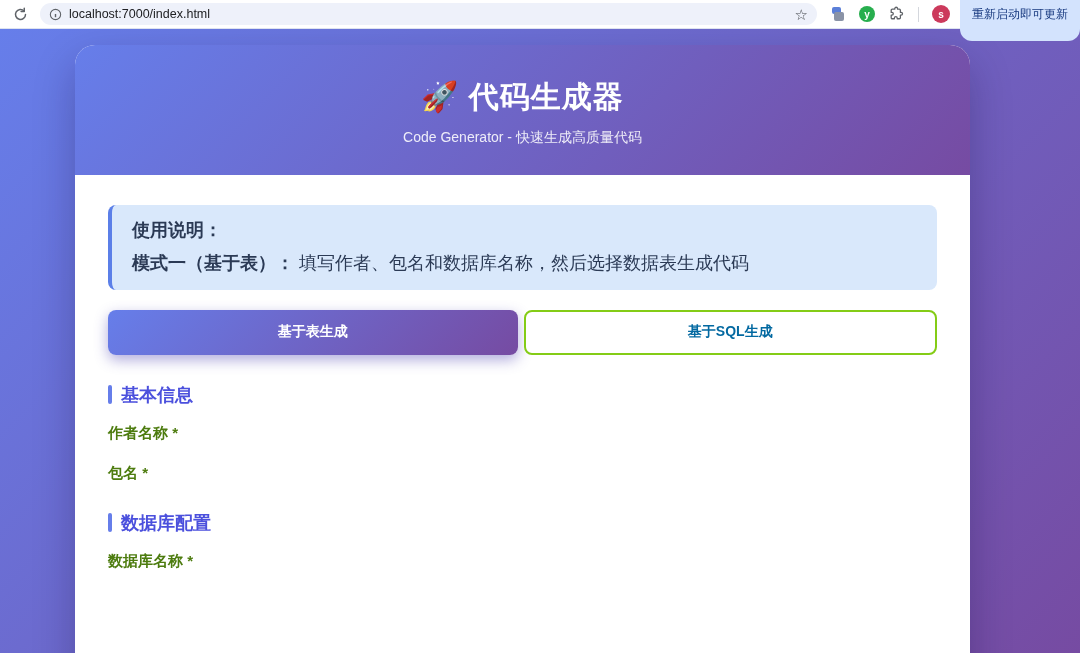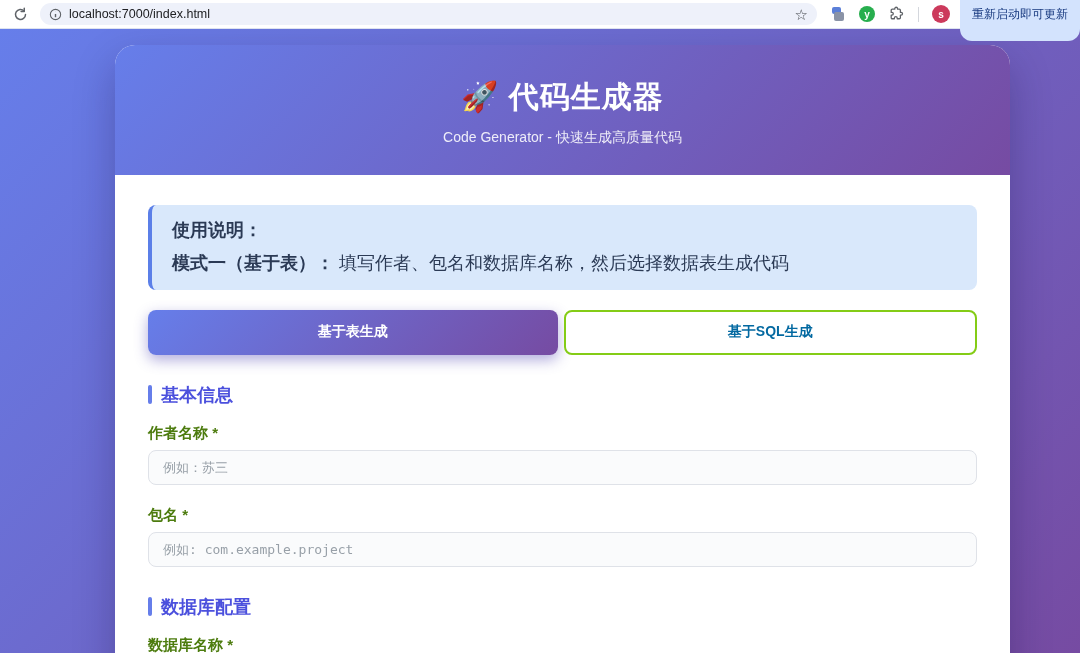--- a/index.html
+++ b/index.html
@@ -44,21 +44,20 @@
     margin-left:10px; background:#d3e3fd; color:#17397f; font-size:12px;
     border:none; border-radius:12px; padding:18px 12px; white-space:nowrap; cursor:pointer;
     font-family:inherit;
   }
 
   
   .page {
     height:624px; overflow:hidden;
     background:linear-gradient(135deg,#667eea 0%,#764ba2 100%);
     padding-top:16px;
-    padding-left:40px;
   }
   .card {
     width:895px; margin-left:75px; background:#fff; border-radius:20px;
     box-shadow:0 18px 40px rgba(20,10,60,0.28); overflow:hidden; height:780px;
   }
   .card-header {
     background:linear-gradient(135deg,#667eea 0%,#764ba2 100%);
     text-align:center; padding:32px 20px 28px;
   }
   .card-title { color:#fff; font-size:30px; font-weight:bold; letter-spacing:1px; }
@@ -155,26 +154,24 @@
         <button class="mode-btn inactive">基于SQL生成</button>
       </div>
 
       <div class="section-title">
         <span class="section-bar"></span>
         <span class="section-text">基本信息</span>
       </div>
 
       <div class="form-group">
         <label class="form-label">作者名称 *</label>
-        <input class="form-input" type="text" placeholder="例如：苏三" style="">
       </div>
 
       <div class="form-group">
         <label class="form-label">包名 *</label>
-        <input class="form-input" type="text" placeholder="例如: com.example.project" style="">
       </div>
 
       <div class="section-title">
         <span class="section-bar"></span>
         <span class="section-text">数据库配置</span>
       </div>
 
       <div class="form-group">
         <label class="form-label">数据库名称 *</label>
 

